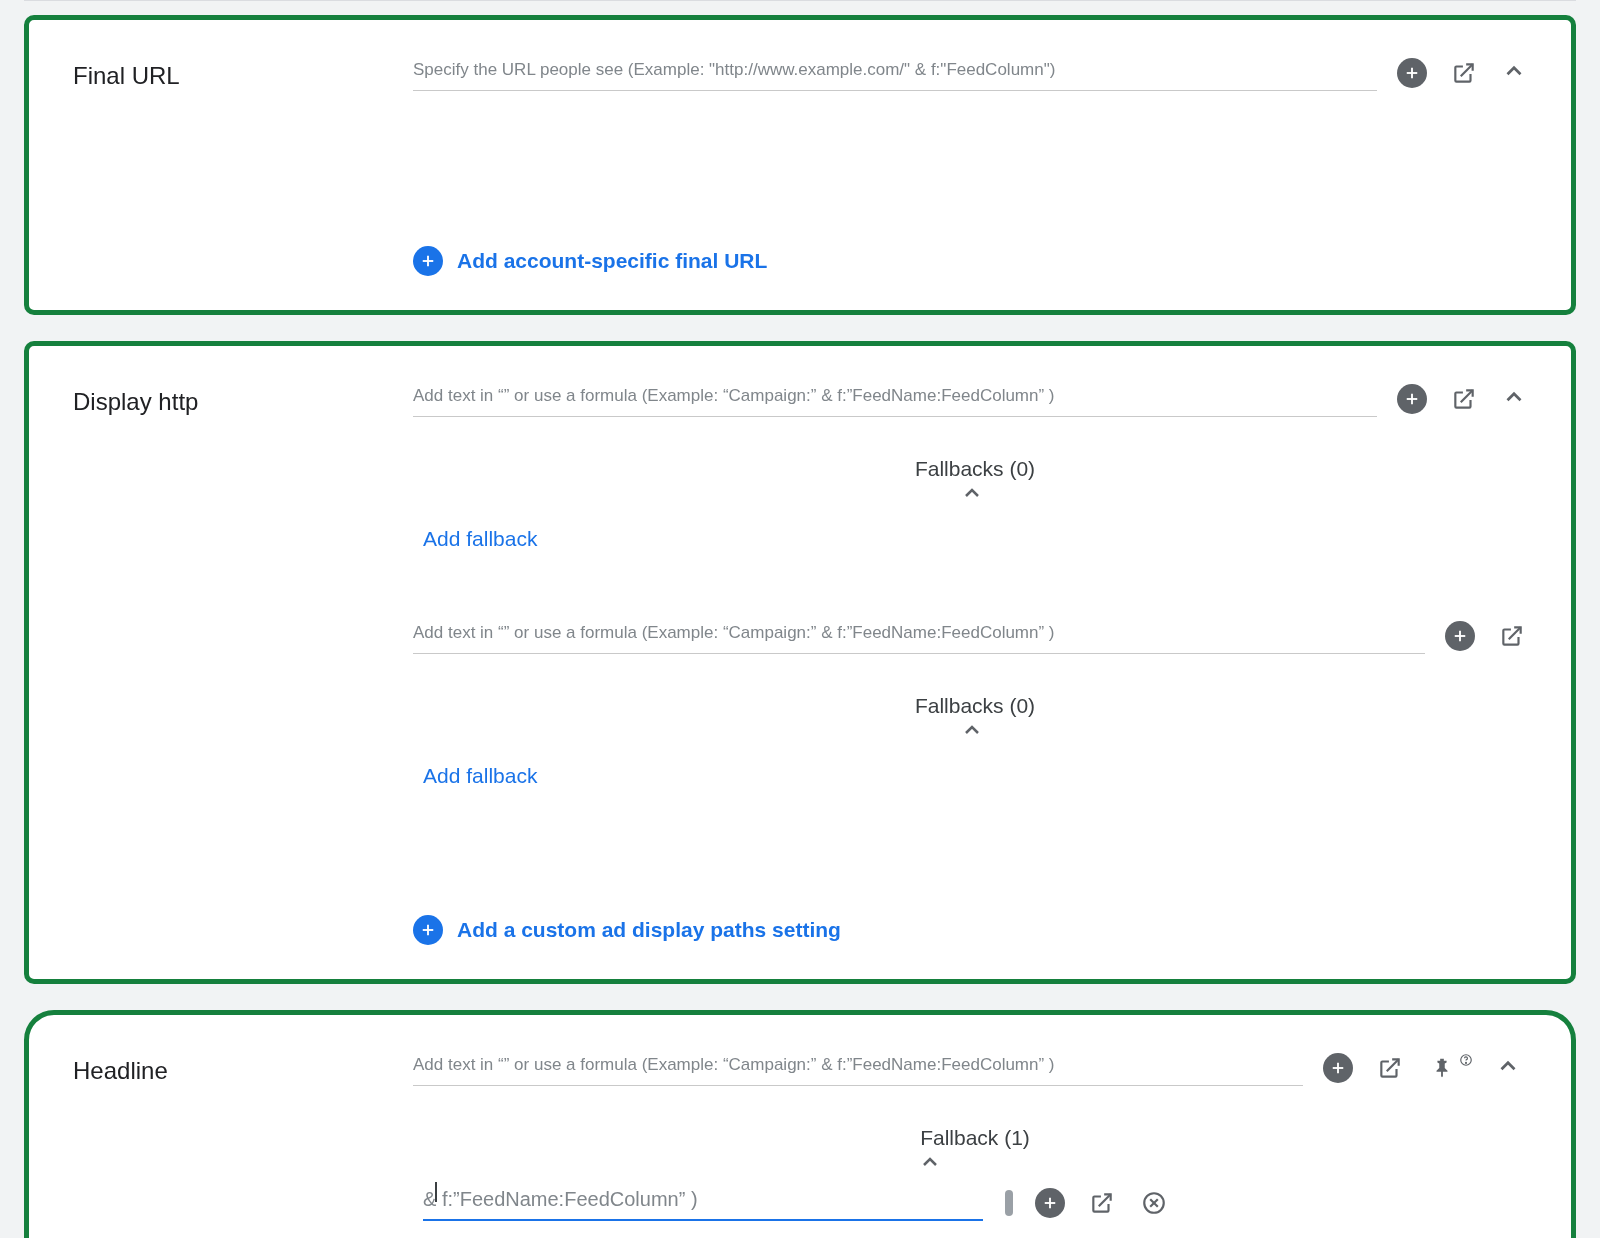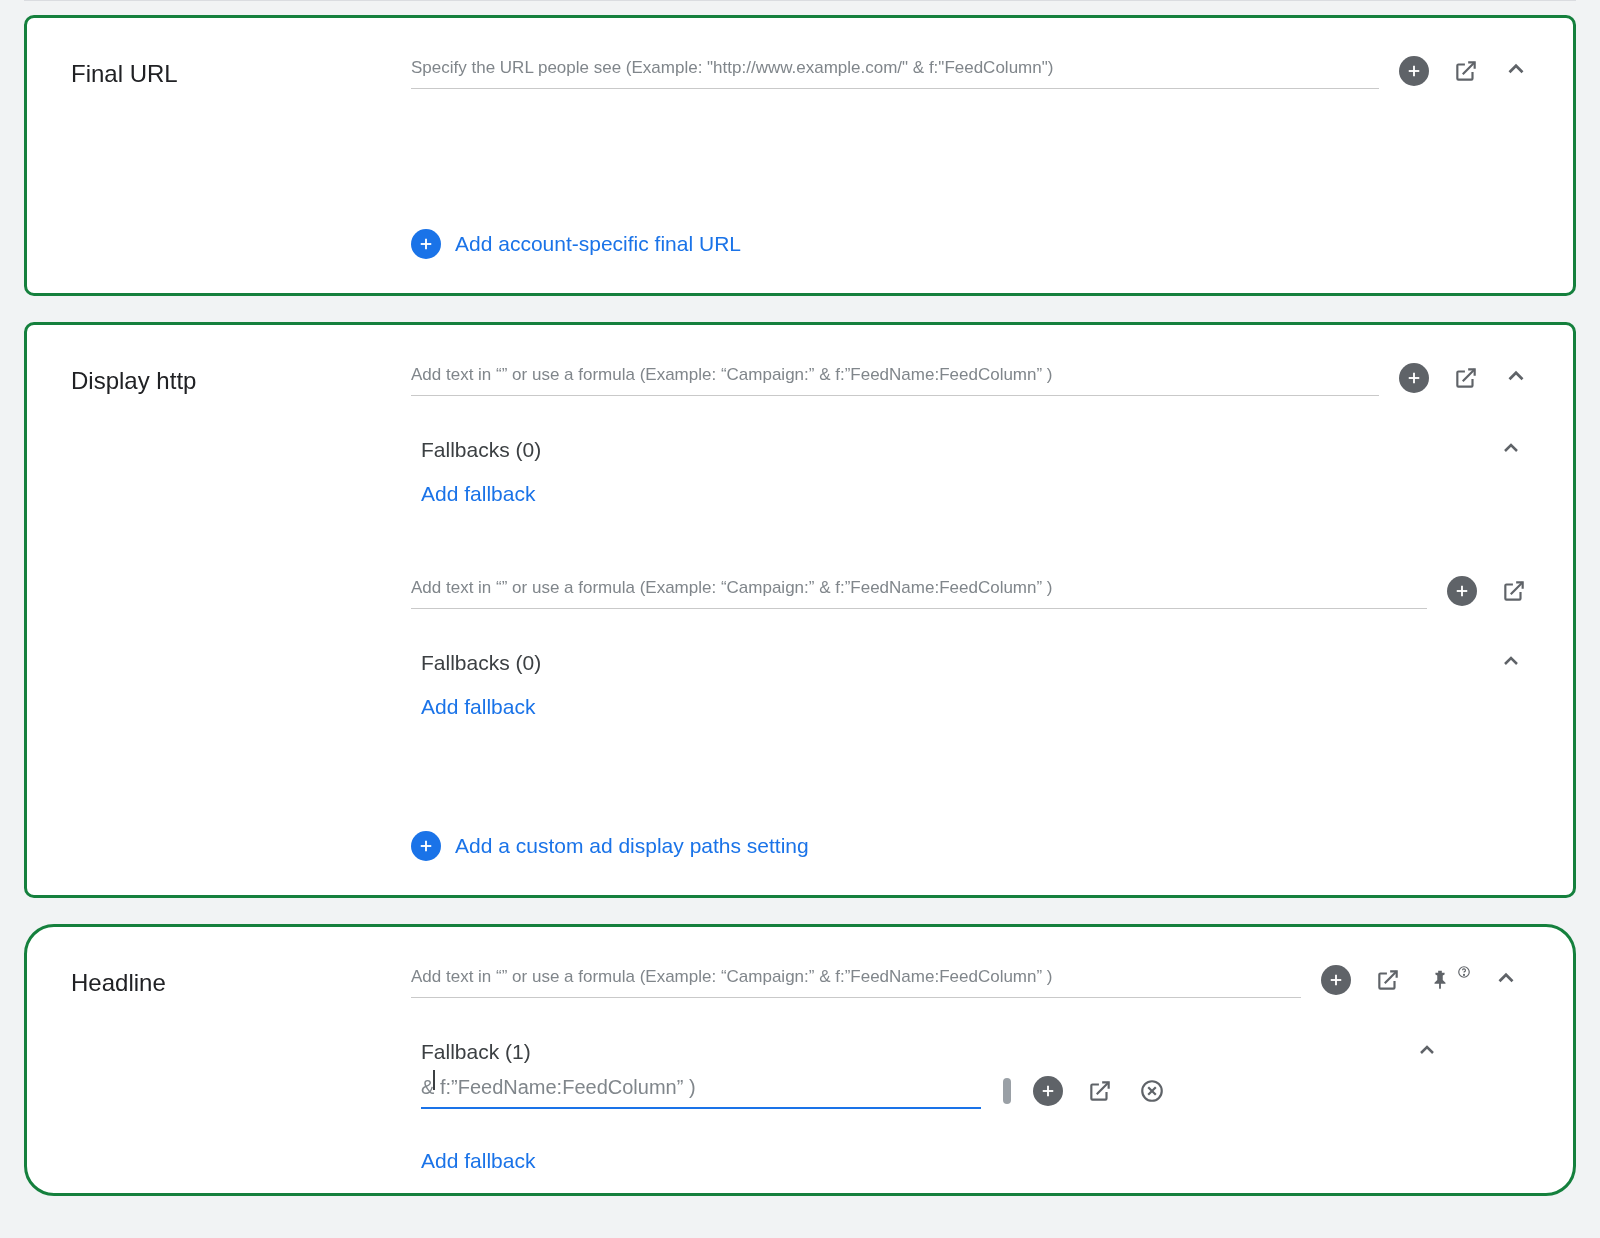--- a/index.html
+++ b/index.html
@@ -1,21 +1,21 @@
 <!DOCTYPE html>
 <html><head>
 <meta charset="utf-8">
 <style>
   * { box-sizing: border-box; }
   html,body { margin:0; padding:0; font-family: Arial, 'Helvetica Neue', sans-serif; background:#f1f3f4; color:#202124; }
   .page { width:1600px; margin:0 auto; padding:0 24px 40px; }
   .topline { height:1px; background:#dadce0; margin-bottom:14px; }
   .card {
     background:#fff;
-    border:3px solid #15803d;
+    border:5px solid #15803d;
     border-radius:10px;
     padding:34px 44px;
     margin-bottom:26px;
   }
   .section-row { display:flex; }
   .label-col { width:340px; flex:0 0 340px; padding-top:8px; }
   .label-col h3 { margin:0; font-size:24px; font-weight:500; color:#202124; }
   .content-col { flex:1; }
 
   .input-row { display:flex; align-items:center; gap:20px; }
@@ -32,25 +32,25 @@
     width:30px; height:30px; border-radius:50%; background:#5f6368; display:flex;
     align-items:center; justify-content:center; cursor:pointer;
   }
   .add-circle svg { stroke:#fff; }
   .blue-add-circle {
     width:30px; height:30px; border-radius:50%; background:#1a73e8; display:flex;
     align-items:center; justify-content:center; cursor:pointer;
   }
   .blue-add-circle svg { stroke:#fff; }
 
-  .link-row { display:flex; align-items:center; gap:14px; margin-top:20px; }
+  .link-row { display:flex; align-items:center; gap:14px; margin-top:35px;font-weight:bold; }
   .link-text { color:#1a73e8; font-size:21px; cursor:pointer; }
 
   .fallback-block { margin-top:40px; padding-left:10px; }
-  .fallback-header { display:flex; align-items:center; justify-content:space-between; }
+  .fallback-header { display:flex; align-items:center; justify-content:space-between;flex-direction:column; }
   .fallback-title { font-size:21px; color:#3c4043; }
   .fallback-add { color:#1a73e8; font-size:21px; margin-top:18px; cursor:pointer; }
 
   .active-fallback-input {
     width:100%; border:none; border-bottom:2px solid #1a73e8; font-size:20px;
     padding:4px 0 8px; background:transparent; outline:none; color:#80868b;
   }
   .active-row { display:flex; align-items:center; gap:22px; margin-top:6px; }
   .active-input-wrap { flex:0 0 560px; position:relative; }
   .cursor-bar { position:absolute; left:12px; top:-2px; width:2px; height:20px; background:#3c4043; }

